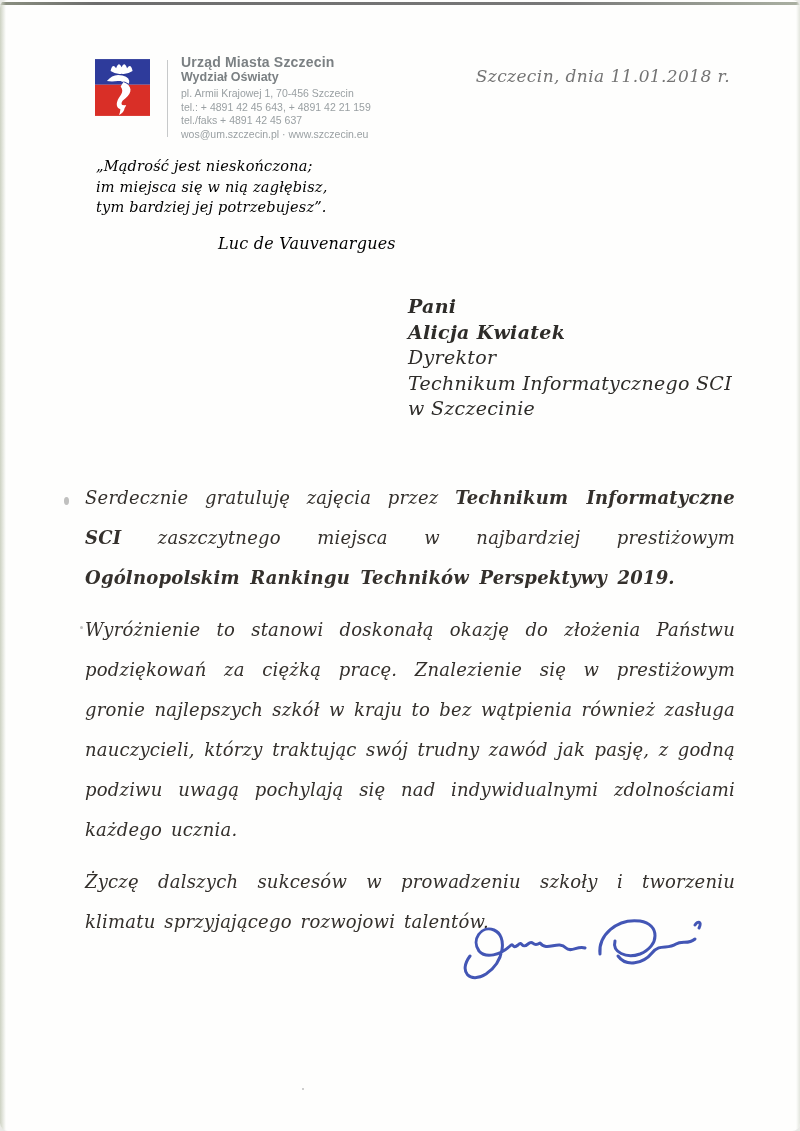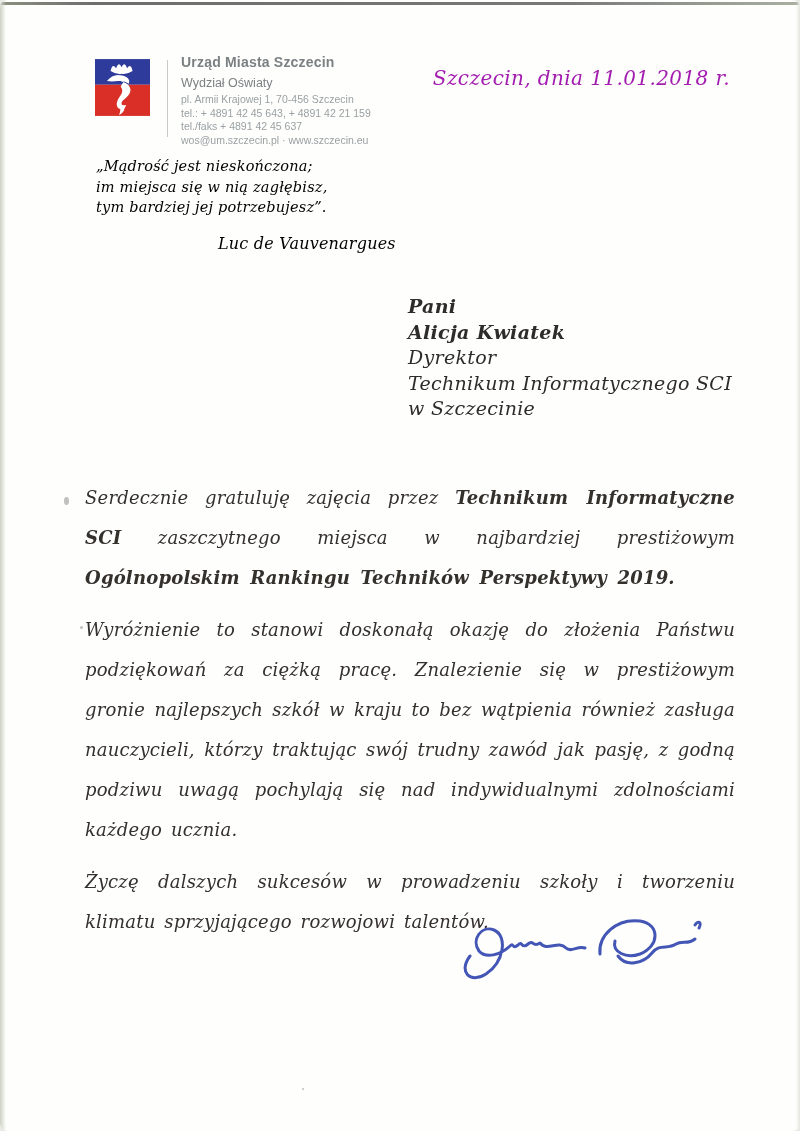--- a/index.html
+++ b/index.html
@@ -14,26 +14,26 @@
     background:linear-gradient(to right,#cdd2c3,rgba(255,255,255,0));}
   .edge-right{position:absolute;top:0;right:0;width:4px;height:100%;
     background:linear-gradient(to left,#e3e6de,rgba(255,255,255,0));}
   .speck{position:absolute;background:#8d8d8d;border-radius:50%;opacity:.55;}
 
   
   .logo{position:absolute;left:95px;top:59px;width:55px;height:57px;}
   .lh-divider{position:absolute;left:167px;top:60px;width:1px;height:77px;background:#c7c9ca;}
   .lh-text{position:absolute;left:181px;top:54px;font-family:"Liberation Sans", sans-serif;}
   .lh-org{font-size:14px;font-weight:bold;color:#7b8083;letter-spacing:.2px;}
-  .lh-dept{font-size:12.5px;font-weight:normal;color:#7b8083;margin-top:6px;}
+  .lh-dept{font-size:12.5px;font-weight:bold;color:#7b8083;margin-top:0;}
   .lh-line{font-size:10.5px;color:#9aa0a3;line-height:13.5px;}
   .lh-addr{margin-top:3px;}
 
-  .dateline{position:absolute;top:66px;right:70px;font-size:20px;font-style:italic;
-    color:#a21caf;letter-spacing:.4px;}
+  .dateline{position:absolute;top:66px;right:70px;font-size:17px;font-style:italic;
+    color:#737373;letter-spacing:.4px;}
 
   
   .quote{position:absolute;left:96px;top:156px;font-style:italic;font-size:14.5px;
     color:#000000;line-height:20.5px;letter-spacing:.2px;}
   .quote-attr{margin-left:122px;margin-top:16px;font-size:16px;text-align:center;}
 
   
   .recipient{position:absolute;left:408px;top:294px;font-style:italic;font-size:19px;
     color:#2e2c29;line-height:25.5px;letter-spacing:.3px;}
   .recipient .bold{font-weight:bold;}

